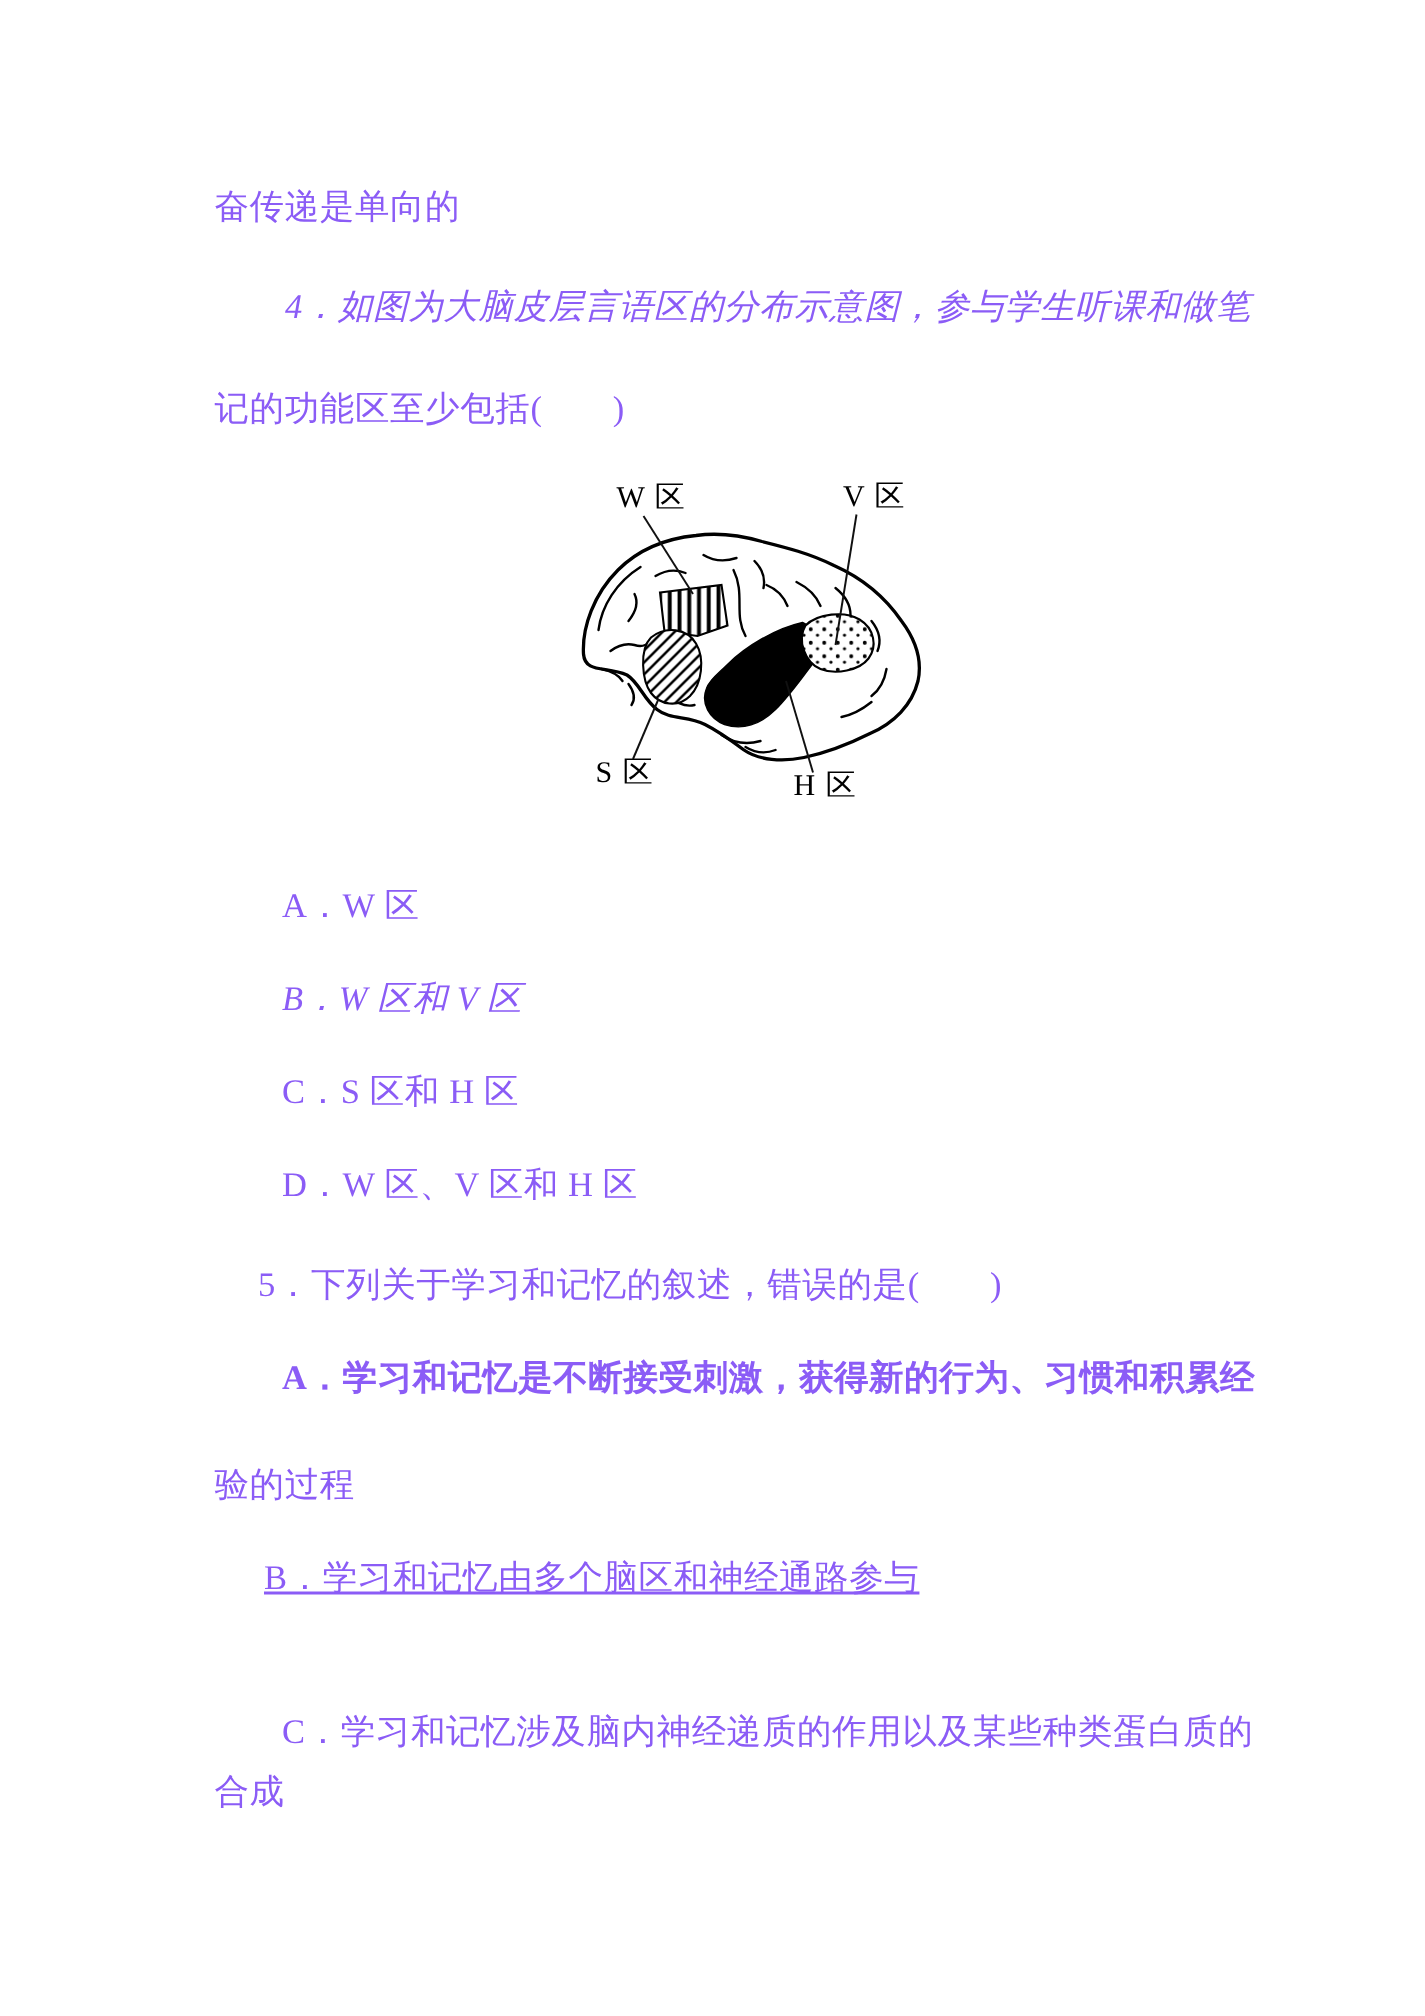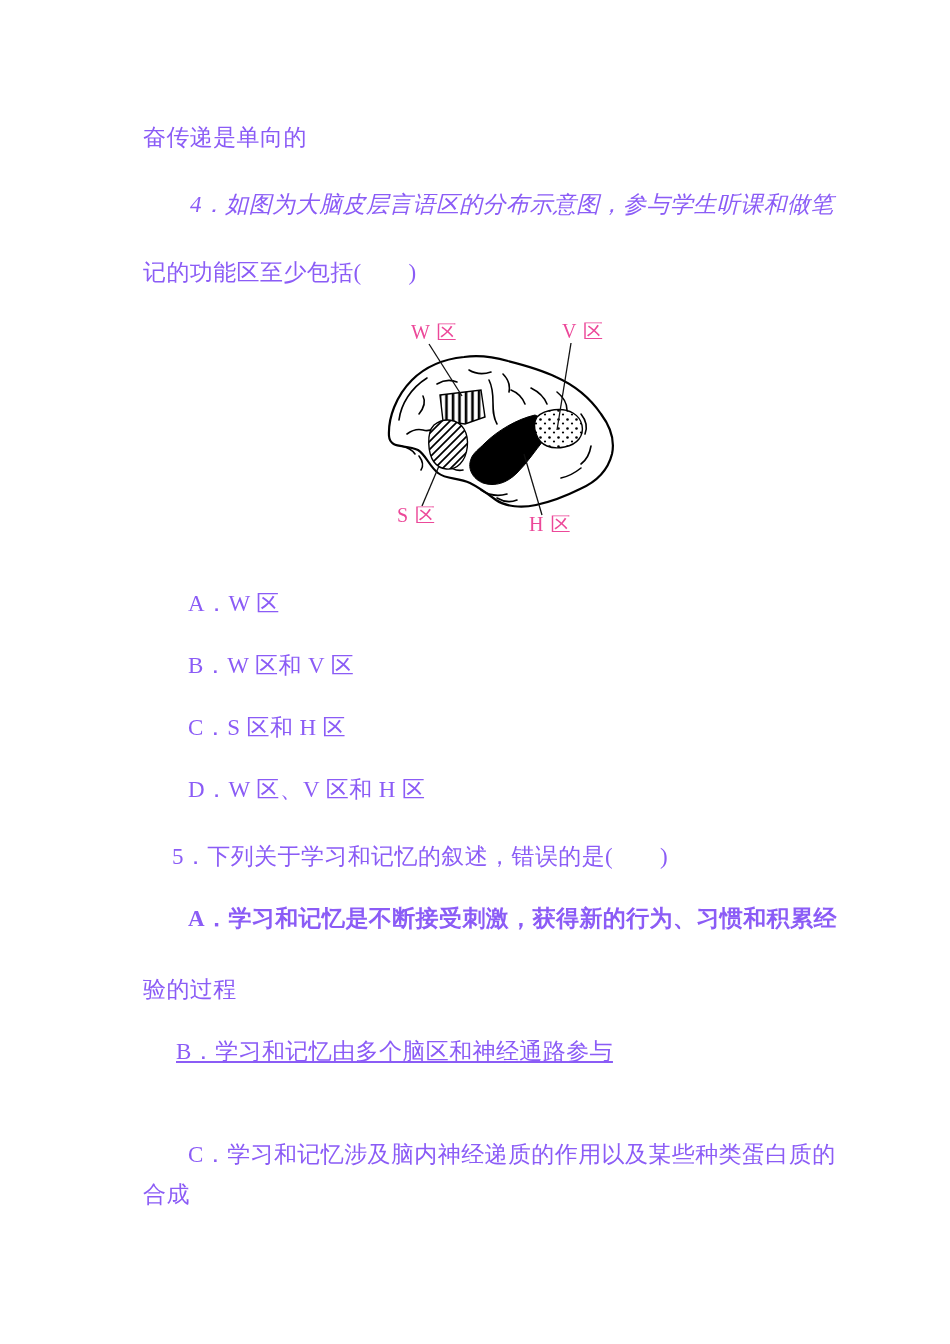--- a/index.html
+++ b/index.html
@@ -16,41 +16,41 @@
     line-height:30px;
     color:#8b5cf6;
     letter-spacing:0.4px;
     white-space:pre;
   }
   
   .l-prev   {left:143px; top:123px;}
   .l-q4a    {left:190px; top:190px;font-style:italic;}
   .l-q4b    {left:143px; top:258px;}
   .l-a4     {left:188px; top:589px;}
-  .l-b4     {left:188px; top:651px;}
+  .l-b4     {left:188px; top:651px;font-style:italic;}
   .l-c4     {left:188px; top:713px;text-align:right;}
   .l-d4     {left:188px; top:775px;}
   .l-q5     {left:172px; top:842px;}
   .l-a5a    {left:188px; top:904px;font-weight:bold;}
   .l-a5b    {left:143px; top:975px;}
   .l-b5     {left:176px; top:1037px;text-decoration:underline;}
   .l-c5a    {left:188px; top:1104px;margin-top:36px;}
   .l-c5b    {left:143px; top:1180px;}
 
   .figure{
     position:absolute;
     left:385px; top:318px;
     width:240px; height:230px;
   }
   .figure svg{position:absolute; left:0; top:0;}
   .fig-label{
     position:absolute;
     font-size:20px;
     line-height:22px;
-    color:#ec4899;
+    color:#000000;
     white-space:pre;
     letter-spacing:1px;
   }
   .lbl-w{left:26px;  top:3px;}
   .lbl-v{left:177px; top:2px;}
   .lbl-s{left:12px;  top:186px;font-family:Liberation Serif, serif;}
   .lbl-h{left:144px; top:195px;}
 </style>
 </head>
 <body>

